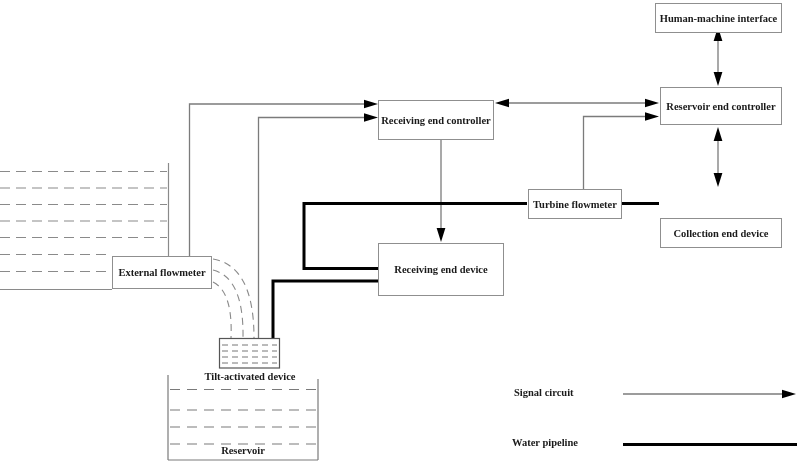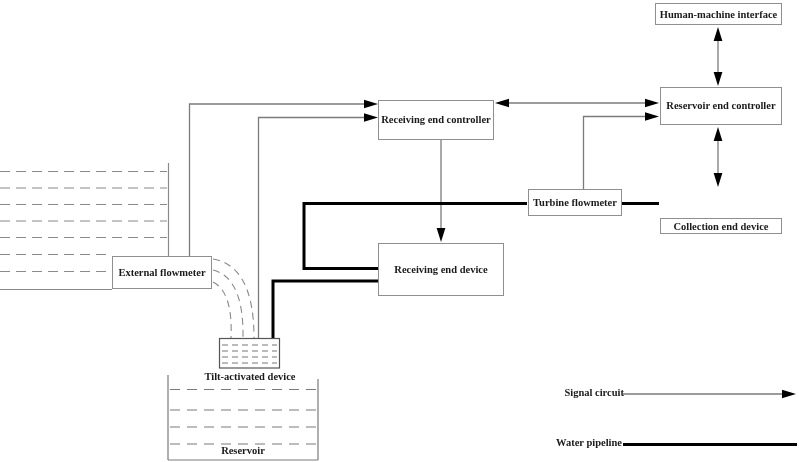--- a/index.html
+++ b/index.html
@@ -5,27 +5,27 @@
   html,body{margin:0;padding:0;background:#fff;}
   .stage{
     position:relative;width:799px;height:462px;background:#fff;overflow:hidden;
     font-family:"Liberation Serif","DejaVu Serif",serif;
   }
   .stage svg{position:absolute;left:0;top:0;}
   .node{
     position:absolute;box-sizing:border-box;background:#fff;
     border:1px solid #8f8f8f;display:flex;align-items:center;justify-content:center;
     font-weight:bold;font-size:10.5px;color:#1a1a1a;text-align:center;line-height:1.05;
-    padding:7px 2px;
+    padding:14px 2px;
   }
   .floating-label{
     position:absolute;font-weight:bold;font-size:10.5px;color:#1a1a1a;text-align:center;
   }
   .legend-label{
-    position:absolute;font-weight:bold;font-size:10.5px;color:#1a1a1a;text-align:right;
+    position:absolute;font-weight:bold;font-size:10.5px;color:#1a1a1a;text-align:left;
   }
 </style>
 </head>
 <body>
 
 <div class="stage">
 
   <svg width="799" height="462" viewBox="0 0 799 462">
 
     <g stroke="#8a8a8a" stroke-width="1.2" fill="none">

